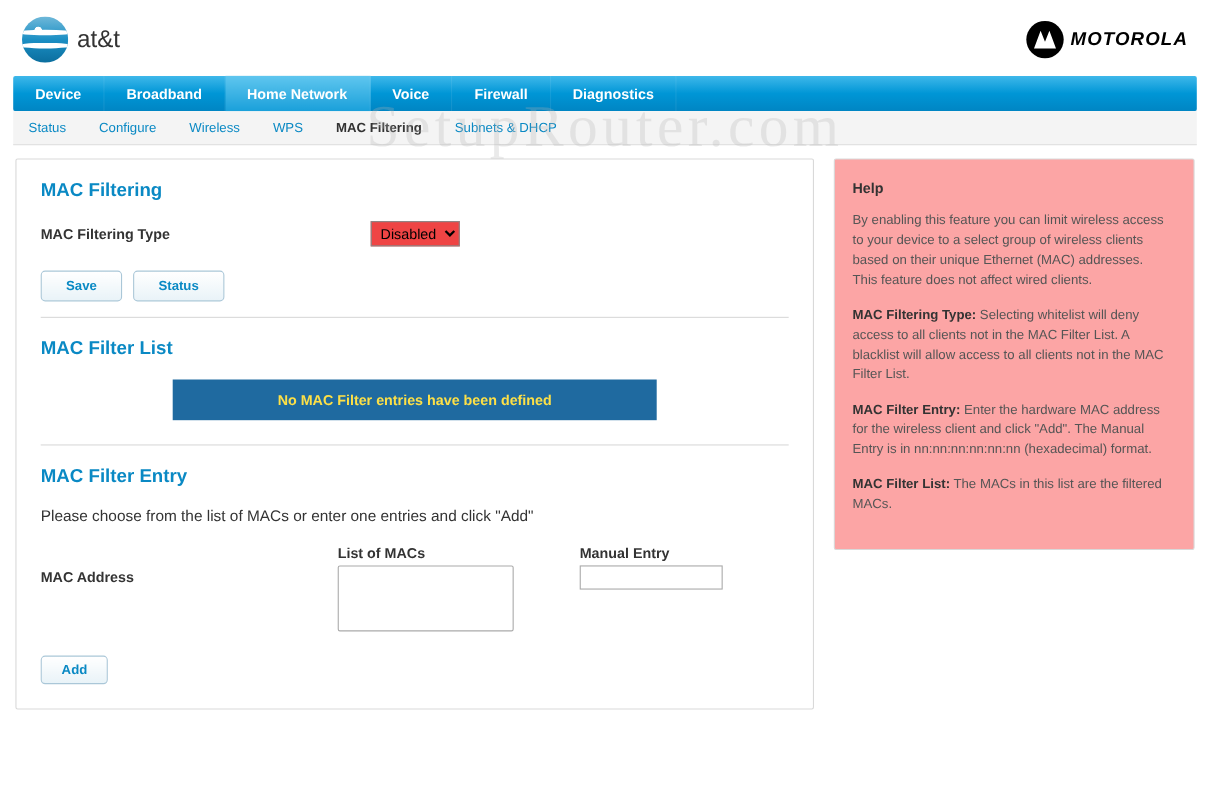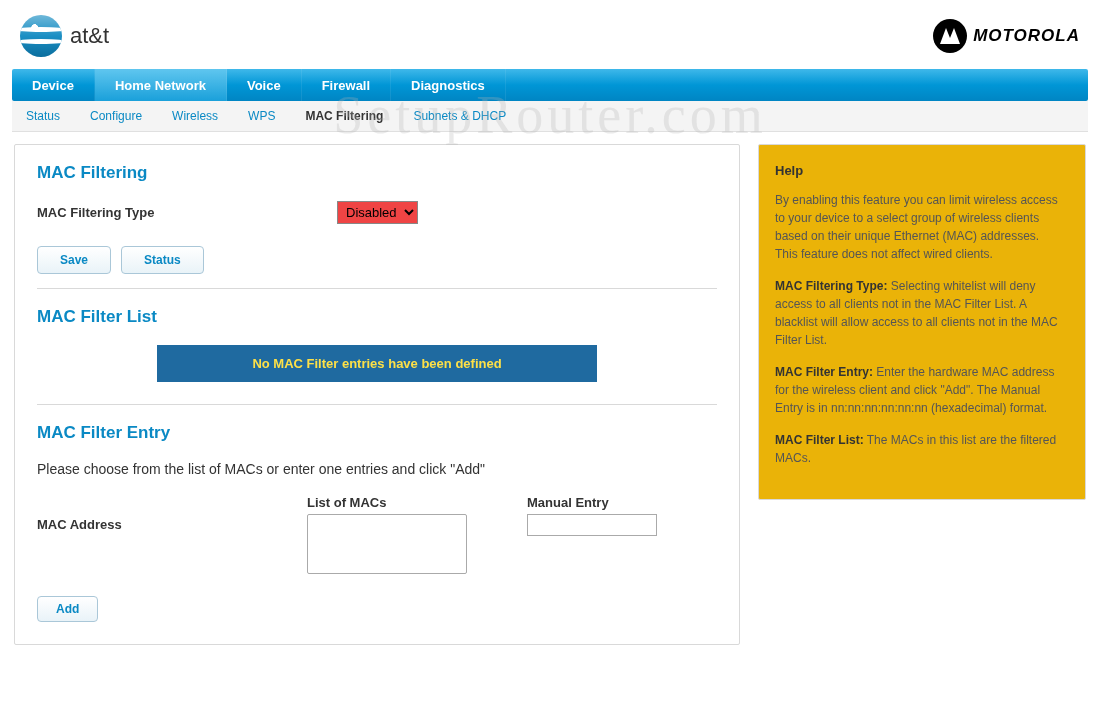--- a/index.html
+++ b/index.html
@@ -118,21 +118,21 @@
       border: 1px solid #d9d9d9;
       border-radius: 2px;
       padding: 18px 22px 22px 22px;
       background: #fff;
     }
     .panel-help {
       width: 330px;
       border: 1px solid #d9d9d9;
       border-radius: 2px;
       padding: 16px 25px 18px 16px;
-      background: #eab308;
+      background: #fca5a5;
       font-size: 12px;
       color: #555;
       line-height: 1.5;
     }
     .panel-help h3 {
       font-size: 13px;
       color: #333;
       margin-bottom: 10px;
       font-weight: bold;
     }
@@ -263,20 +263,21 @@
       <svg viewBox="0 0 24 24">
           <path d="M2 20 L8 4 L12 14 L16 4 L22 20 Z" fill="#fff"></path>
         </svg>
     </div>
     <span class="moto-text">MOTOROLA</span>
   </div>
 </div>
 
 <div class="nav-primary">
   <div class="tab">Device</div>
+  <div class="tab">Broadband</div>
   <div class="tab active">Home Network</div>
   <div class="tab">Voice</div>
   <div class="tab">Firewall</div>
   <div class="tab">Diagnostics</div>
 </div>
 
 <div class="nav-secondary">
   <span class="sub">Status</span>
   <span class="sub">Configure</span>
   <span class="sub">Wireless</span>

